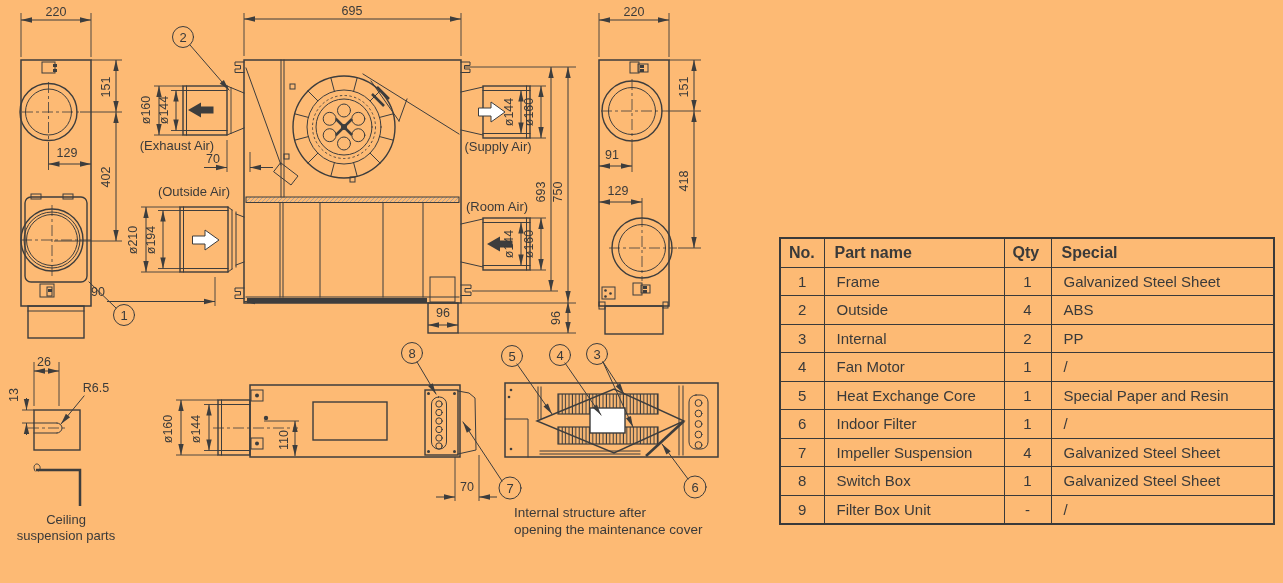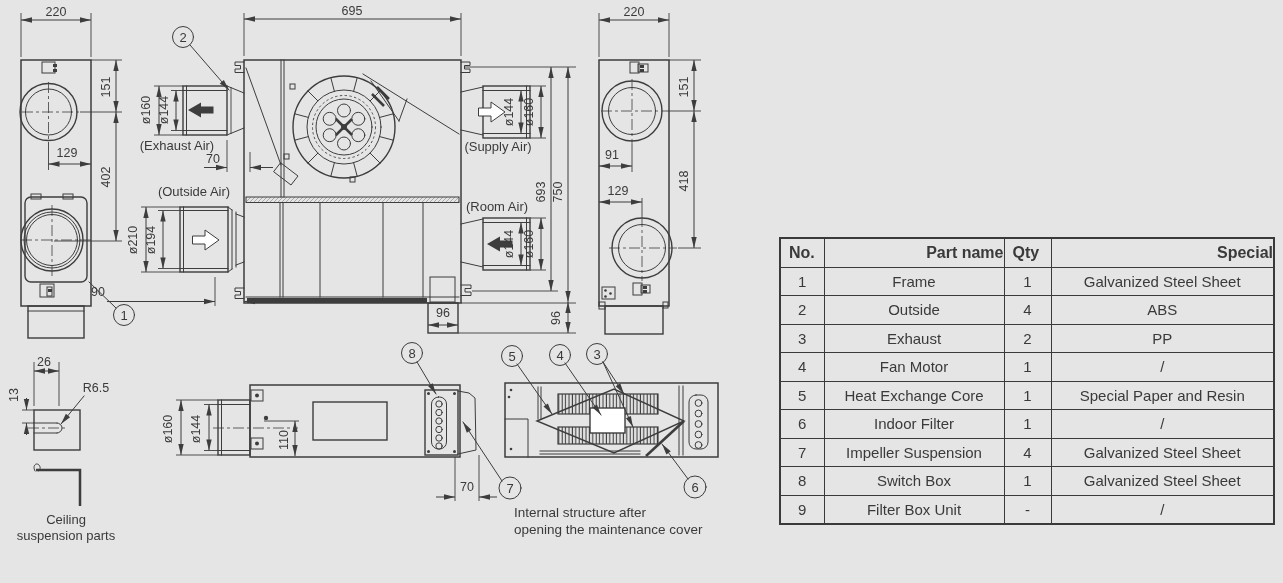--- a/index.html
+++ b/index.html
@@ -1,16 +1,16 @@
 <!DOCTYPE html>
 <html><head>
 <meta charset="utf-8">
 <style>
   html,body{margin:0;padding:0;background:#ffffff;}
-  #page{position:relative;width:1283px;height:583px;background:#e5e5e5;overflow:hidden;
+  #page{position:relative;width:1283px;height:583px;background:#fdba74;overflow:hidden;
         font-family:"Liberation Sans",sans-serif;}
   svg{position:absolute;left:0;top:0;}
   svg .o{stroke:#3d3d3d;fill:none;stroke-width:1.5;stroke-linecap:square;}
   svg .o14{stroke:#3d3d3d;fill:none;stroke-width:1.4;stroke-linecap:square;}
   svg .t{stroke:#3d3d3d;fill:none;stroke-width:1;stroke-linecap:square;}
   svg .thin{stroke:#3d3d3d;fill:none;stroke-width:0.9;}
   svg .dim{stroke:#3d3d3d;fill:none;stroke-width:1;}
   svg .cl{stroke:#3d3d3d;stroke-width:0.8;stroke-dasharray:11 3 3 3;fill:none;}
   svg .dotc{stroke:#3d3d3d;stroke-width:0.9;stroke-dasharray:2.4 2.4;fill:none;}
   svg .blk{fill:#3d3d3d;stroke:none;}
@@ -24,24 +24,24 @@
   
   #parts-table-wrap{position:absolute;left:779px;top:237px;}
   table.parts{border-collapse:collapse;table-layout:fixed;width:494px;color:#3a3a3a;}
   table.parts col.c-no{width:44px;}
   table.parts col.c-part{width:180px;}
   table.parts col.c-qty{width:47px;}
   table.parts col.c-mat{width:223px;}
   table.parts th, table.parts td{border:1px solid #3a3a3a;height:27.5px;
       font-size:15px;white-space:nowrap;overflow:hidden;padding:0;margin-top:35px;}
   table.parts{border:2px solid #3a3a3a;}
-  table.parts th{font-size:16px;font-weight:bold;text-align:right;padding-left:10px;}
+  table.parts th{font-size:16px;font-weight:bold;text-align:left;padding-left:10px;}
   table.parts th.cen{text-align:left;padding-left:8px;}
   table.parts td.cen{text-align:center;padding-left:0;}
-  table.parts td.lft{text-align:center;padding-left:0;}
+  table.parts td.lft{text-align:left;padding-left:12px;}
 </style>
 </head>
 <body>
 
 <div id="page">
 
 <svg width="779" height="583" viewBox="0 0 779 583">
   <defs>
     <marker id="ae" markerUnits="userSpaceOnUse" markerWidth="12" markerHeight="9" refX="11.5" refY="4.5" orient="auto">
       <path d="M11.5,4.5 L0.5,1.8 L0.5,7.2 Z" fill="#3d3d3d"></path>
@@ -486,21 +486,21 @@
             <td class="lft">Galvanized Steel Sheet</td>
           </tr>
           <tr>
             <td class="cen">2</td>
             <td class="lft">Outside</td>
             <td class="cen">4</td>
             <td class="lft">ABS</td>
           </tr>
           <tr>
             <td class="cen">3</td>
-            <td class="lft">Exhaust</td>
+            <td class="lft">Internal</td>
             <td class="cen">2</td>
             <td class="lft">PP</td>
           </tr>
           <tr>
             <td class="cen">4</td>
             <td class="lft">Fan Motor</td>
             <td class="cen">1</td>
             <td class="lft">/</td>
           </tr>
           <tr>

